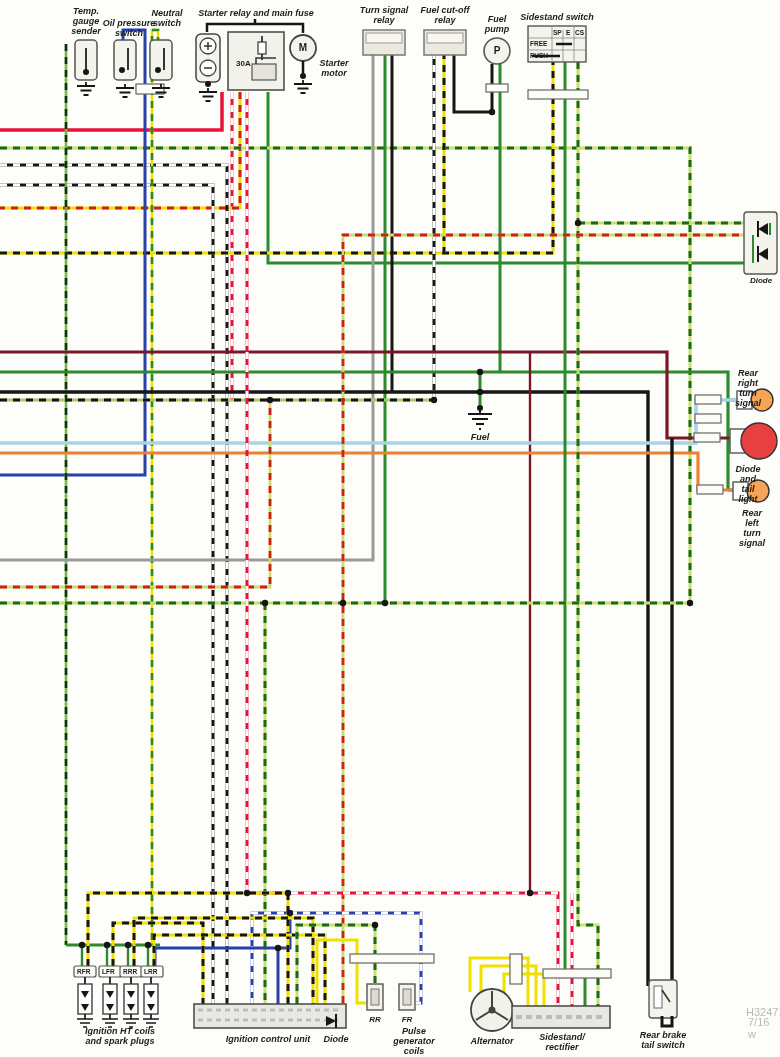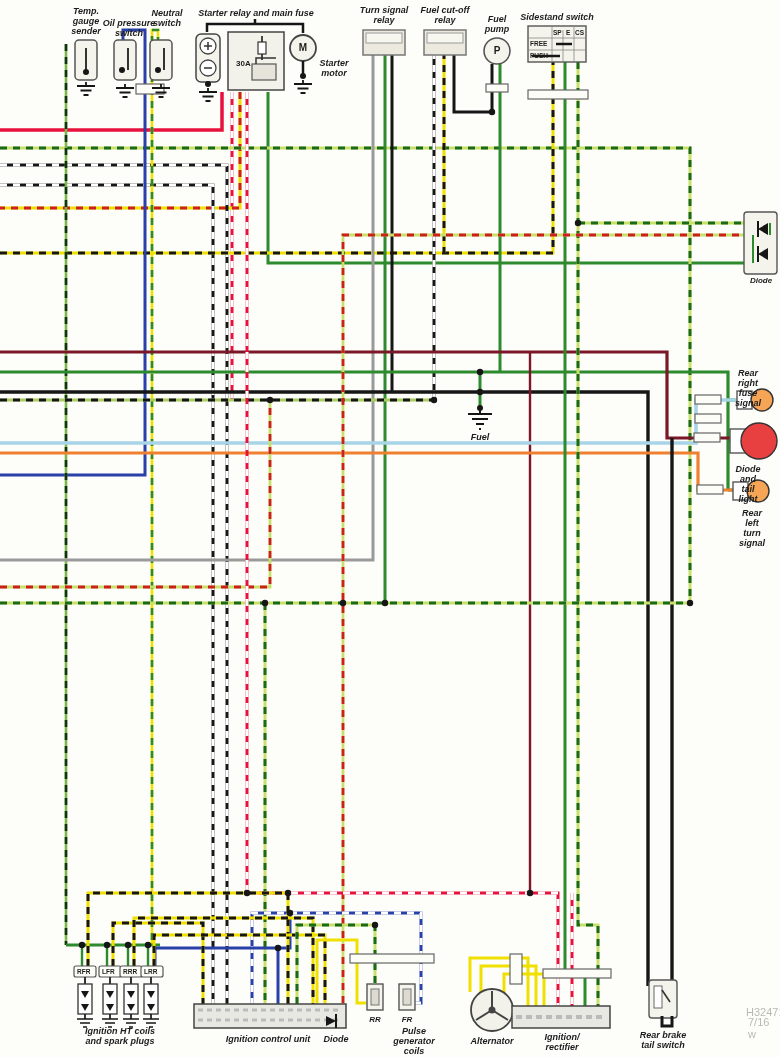--- a/index.html
+++ b/index.html
@@ -323,39 +323,39 @@
 pump</div>
   <div class="lbl glyph" style="left:497px;top:51px;font-weight:700;">P</div>
   <div class="lbl" style="left:557px;top:12px;">Sidestand switch</div>
   <div class="lbl tiny" style="left:553px;top:29px;">SP</div>
   <div class="lbl tiny" style="left:566px;top:29px;">E</div>
   <div class="lbl tiny" style="left:575px;top:29px;">CS</div>
   <div class="lbl tiny" style="left:530px;top:40px;">FREE</div>
   <div class="lbl tiny" style="left:530px;top:52px;">PUSH</div>
   <div class="lbl mid" style="left:761px;top:277px;">Diode</div>
   <div class="lbl" style="left:748px;top:368px;">Rear right
-fuse signal</div>
+turn signal</div>
   <div class="lbl" style="left:748px;top:464px;">Diode and
 tail light</div>
   <div class="lbl" style="left:752px;top:508px;">Rear left
 turn signal</div>
   <div class="lbl" style="left:480px;top:432px;">Fuel</div>
   <div class="lbl tiny" style="left:77px;top:968px;">RFR</div>
   <div class="lbl tiny" style="left:102px;top:968px;">LFR</div>
   <div class="lbl tiny" style="left:123px;top:968px;">RRR</div>
   <div class="lbl tiny" style="left:144px;top:968px;">LRR</div>
   <div class="lbl" style="left:120px;top:1026px;">Ignition HT coils
 and spark plugs</div>
   <div class="lbl" style="left:268px;top:1034px;">Ignition control unit</div>
   <div class="lbl" style="left:336px;top:1034px;">Diode</div>
   <div class="lbl mid" style="left:375px;top:1016px;">RR</div>
   <div class="lbl mid" style="left:407px;top:1016px;">FR</div>
   <div class="lbl" style="left:414px;top:1026px;">Pulse
 generator
 coils</div>
   <div class="lbl" style="left:492px;top:1036px;">Alternator</div>
-  <div class="lbl" style="left:562px;top:1032px;">Ignition/
+  <div class="lbl" style="left:562px;top:1032px;">Sidestand/
 rectifier</div>
   <div class="lbl" style="left:663px;top:1030px;">Rear brake
 tail switch</div>
   <div class="lbl ref" style="left:746px;top:1006px;">H32471</div>
   <div class="lbl ref" style="left:748px;top:1016px;">7/16 w</div>
 </div>
 
 </body></html>

